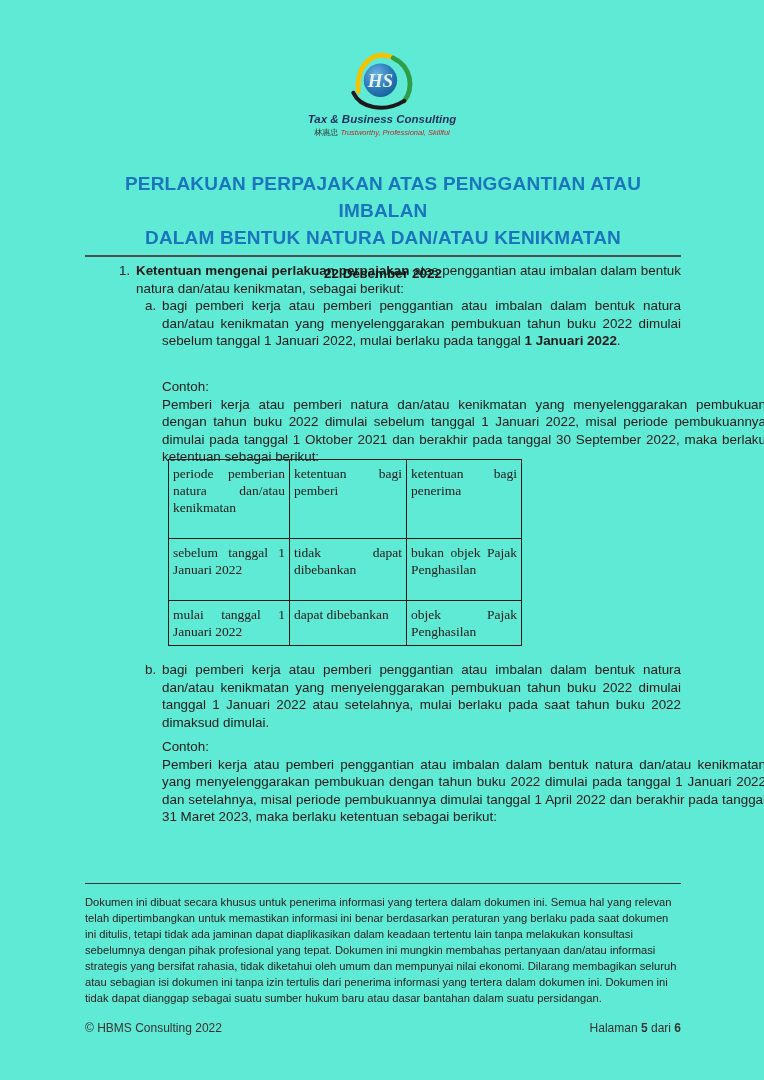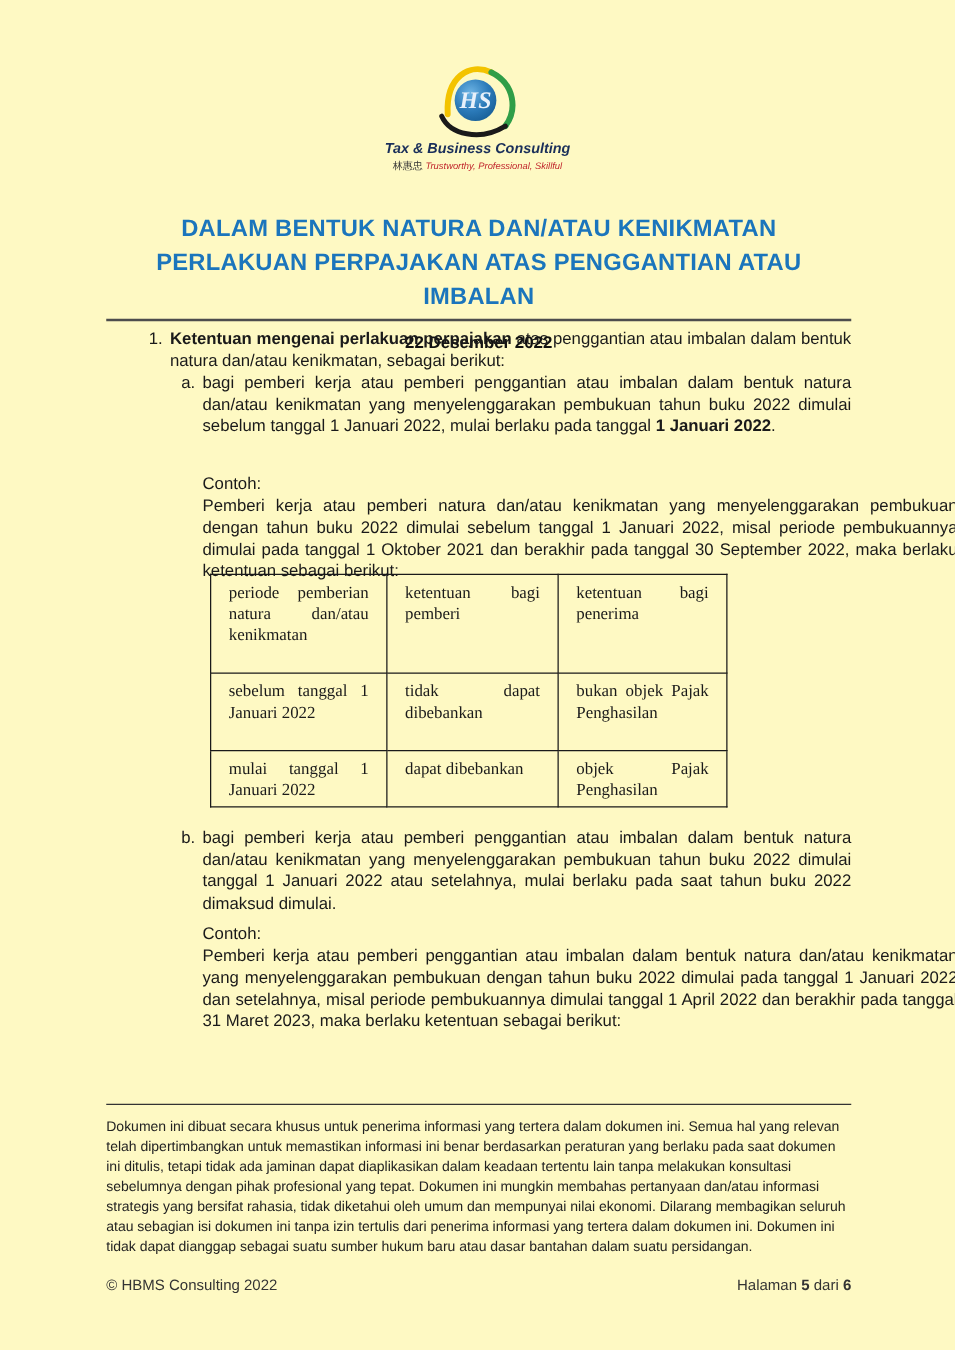--- a/index.html
+++ b/index.html
@@ -1,17 +1,17 @@
 <!DOCTYPE html>
 <html><head>
 <meta charset="utf-8">
 <style>
   html,body{margin:0;padding:0;background:#e8e8e8;}
   .page{
-    position:relative; width:764px; height:1080px; background:#fef9c3;
+    position:relative; width:764px; height:1080px; background:#5eead4;
     font-family:"Liberation Sans", sans-serif; color:#1a1a1a; overflow:hidden;
     margin:0 auto;
   }
   
   .logo-block{position:absolute; top:50px; left:0; right:0; text-align:center; line-height:1;}
   .logo-mark{display:block; margin:0 auto;}
   .logo-name{font-family:"Liberation Serif", serif; font-size:12.5px; font-weight:bold; color:#16365c; letter-spacing:.3px; margin-top:2px;}
   .logo-name .red{color:#c1272d;}
   .logo-sub{font-family:"Liberation Sans", sans-serif; font-size:11.5px; font-weight:bold; font-style:italic; color:#1a2f5a; margin-top:2px;}
   .logo-tag{font-size:7.5px; margin-top:3px; color:#444;}
@@ -36,21 +36,21 @@
   .contoh-label{margin-bottom:0;}
   b{font-weight:bold;}
   
   .natura-table{
     border-collapse:collapse; table-layout:fixed;
     font-family:"Liberation Serif", serif; font-size:13.5px; line-height:17px;
     margin-left:91px;
   }
   .natura-table td{
     border:1px solid #1a1a1a; vertical-align:top; text-align:justify;
-    padding:5px 14px;
+    padding:5px 4px;
   }
   .col1{width:112px;} .col2{width:108px;} .col3{width:106px;}
   .hrow td{height:68px;}
   .r1 td{height:51px;}
   .r2 td{height:34px;}
   
   .disclaimer{left:85px; width:596px;}
   .disc-rule{border:none; border-top:1.5px solid #333; margin:0 0 6px 0;}
   .disc-head{font-size:12px; font-weight:bold; color:#111;}
   .disc-body{font-size:11.2px; line-height:16px; margin-top:10px; color:#222;}
@@ -78,22 +78,22 @@
 
       <circle cx="58" cy="38" r="21" fill="url(#globeGrad)"></circle>
       <text x="58" y="46" text-anchor="middle" font-family="Liberation Serif, serif" font-size="24" font-style="italic" font-weight="bold" fill="#e8f1fa">HS</text>
     </svg>
     <div class="logo-sub">Tax &amp; Business Consulting</div>
     <div class="logo-tag"><span class="cn">林惠忠</span> <span class="motto">Trustworthy, Professional, Skillful</span></div>
   </div>
 
   <div class="title-block">
     <div class="doc-title">
+      <div>PERLAKUAN PERPAJAKAN ATAS PENGGANTIAN ATAU IMBALAN</div>
       <div>DALAM BENTUK NATURA DAN/ATAU KENIKMATAN</div>
-      <div>PERLAKUAN PERPAJAKAN ATAS PENGGANTIAN ATAU IMBALAN</div>
     </div>
     <hr class="title-rule">
     <div class="doc-date">22 Desember 2022</div>
   </div>
 
   <div class="abs content" style="top:259px;">
     <div class="item1">
       <span class="item1-num">1.</span>
       <span><b>Ketentuan mengenai perlakuan perpajakan</b><span> atas penggantian atau imbalan dalam bentuk natura dan/atau kenikmatan, sebagai berikut:</span></span>
     </div>

